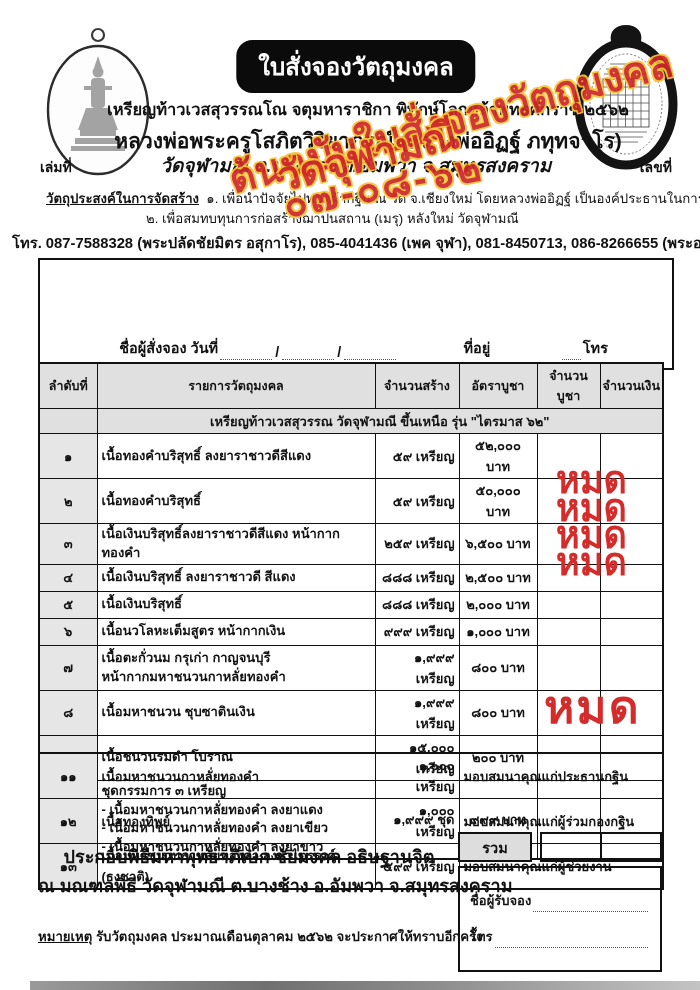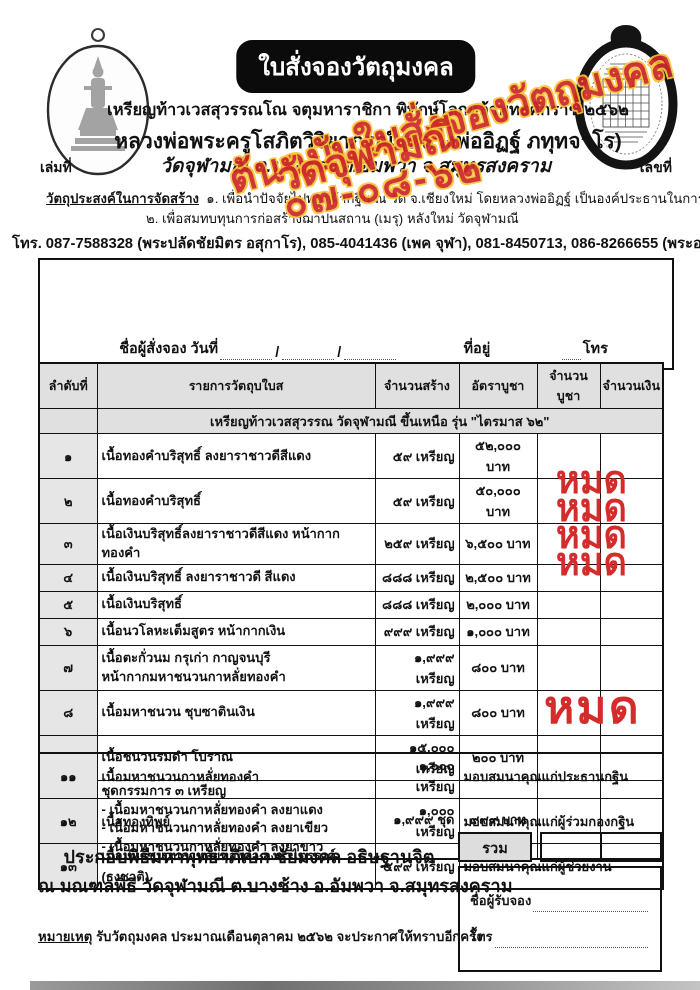--- a/index.html
+++ b/index.html
@@ -182,21 +182,21 @@
         <col style="width:58px">
         <col style="width:278px">
         <col style="width:84px">
         <col style="width:78px">
         <col style="width:63px">
         <col style="width:63px">
       </colgroup>
     <thead>
       <tr>
         <th>ลำดับที่</th>
-        <th>รายการวัตถุบใบส</th>
+        <th>รายการวัตถุมงคล</th>
         <th>จำนวนสร้าง</th>
         <th>อัตราบูชา</th>
         <th>จำนวนบูชา</th>
         <th>จำนวนเงิน</th>
       </tr>
       <tr class="sub-head">
         <td></td>
         <td colspan="5">เหรียญท้าวเวสสุวรรณ วัดจุฬามณี ขึ้นเหนือ รุ่น "ไตรมาส ๖๒"</td>
       </tr>
     </thead>

